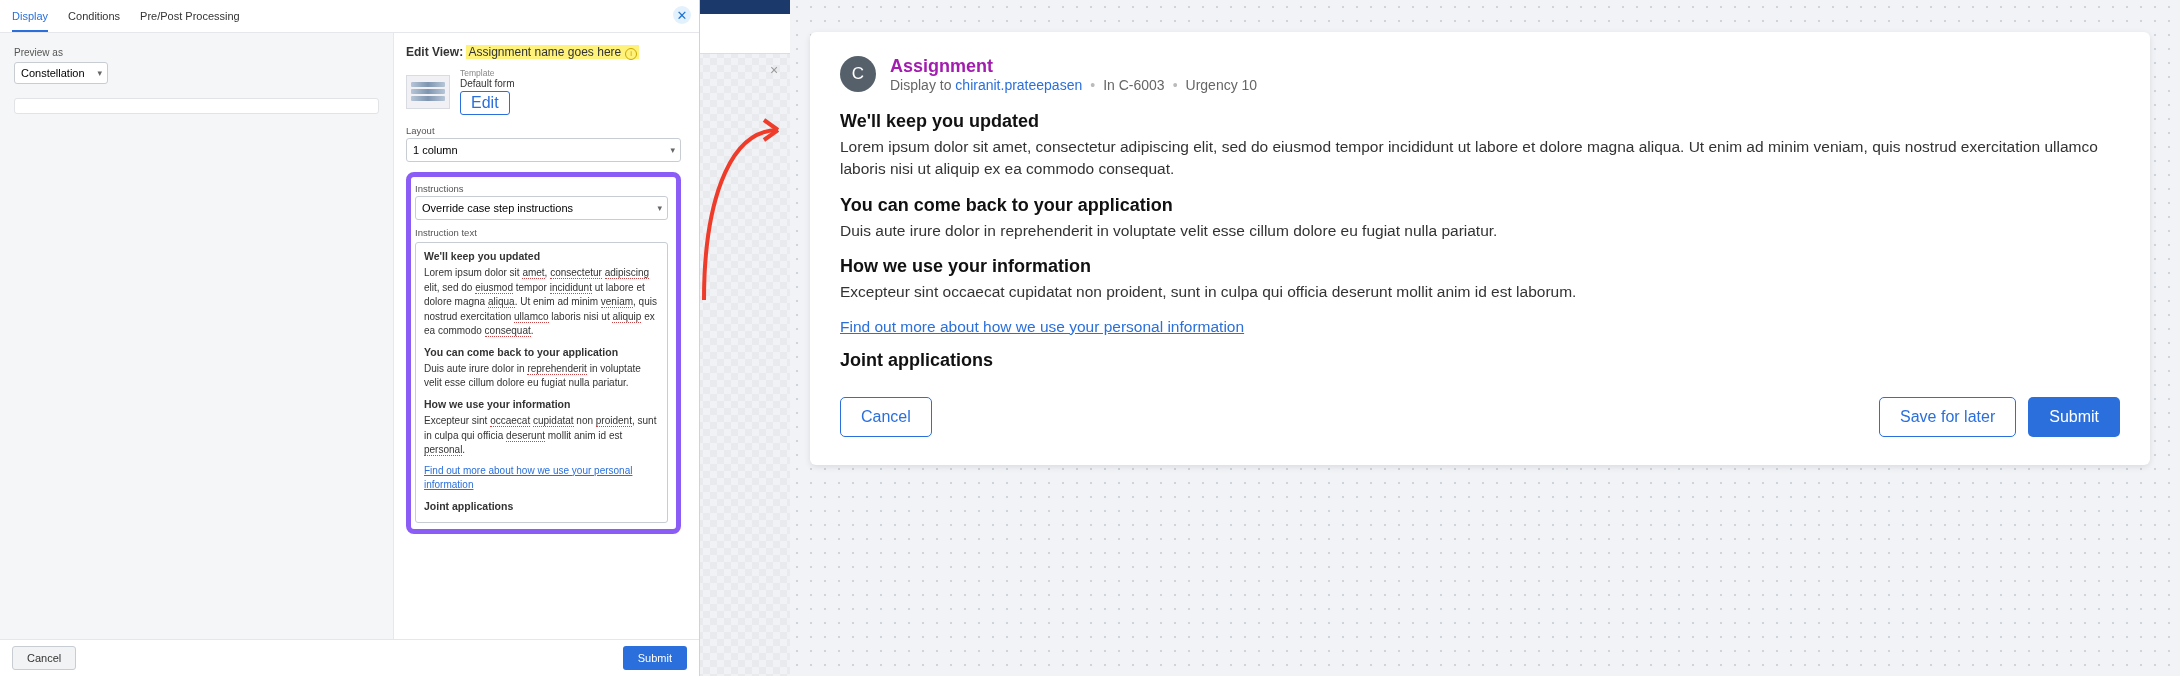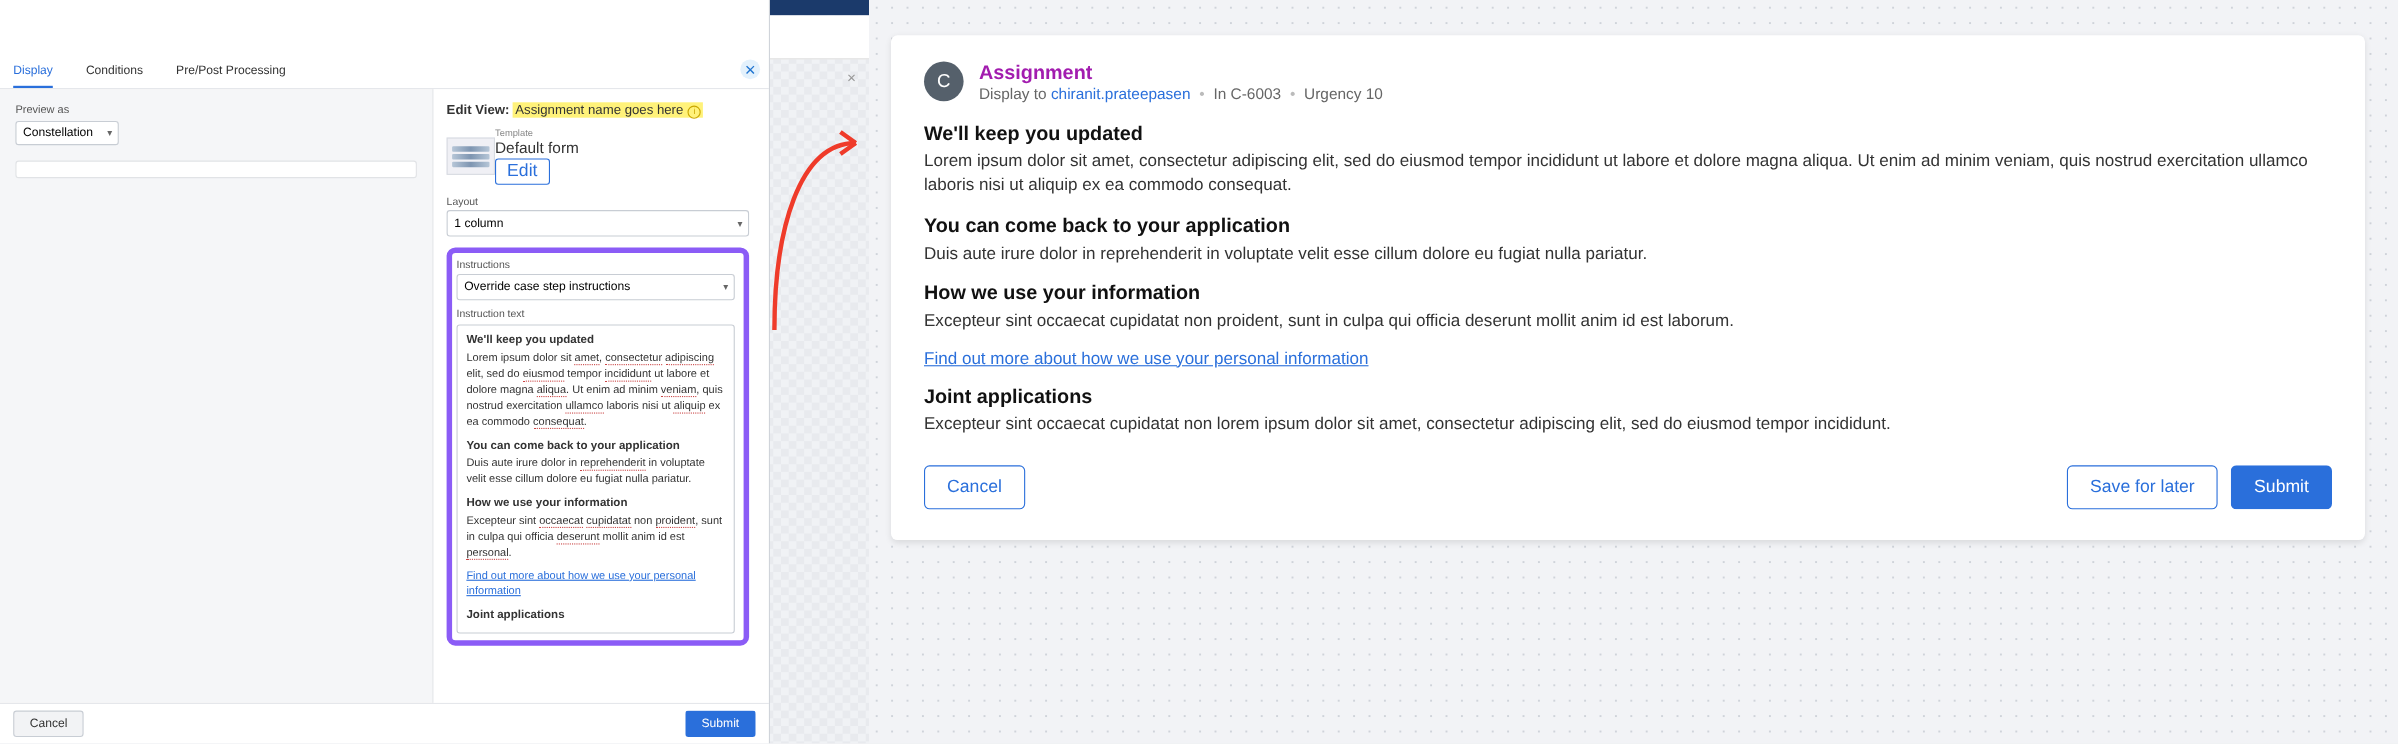--- a/index.html
+++ b/index.html
@@ -2,42 +2,42 @@
 <html><head>
 <meta charset="utf-8">
 <style>
 * { box-sizing: border-box; margin: 0; padding: 0; }
 body { font-family: Arial, Helvetica, sans-serif; font-size: 11px; color: #333; background: #eef0f2; width: 2180px; height: 676px; overflow: hidden; position: relative; }
 
 .root { display: flex; width: 100%; height: 100%; }
 
 
 .editor { width: 700px; background: #fff; border-right: 1px solid #d0d4da; height: 100%; display: flex; flex-direction: column; position: relative; }
-.tabs { display: flex; gap: 30px; padding: 4px 12px 0 12px; font-size: 11px; border-bottom: 1px solid #e5e7eb; position: relative; margin-top: 48px; }
+.tabs { display: flex; gap: 20px; padding: 4px 12px 0 12px; font-size: 11px; border-bottom: 1px solid #e5e7eb; position: relative; }
 .tab { padding: 6px 0 8px 0; color: #333; cursor: pointer; }
 .tab.active { color: #2a6fdb; border-bottom: 2px solid #2a6fdb; }
 .close-btn { position: absolute; right: 8px; top: 6px; width: 18px; height: 18px; border-radius: 50%; background: #e3f1fc; color: #1f74d0; display: flex; align-items: center; justify-content: center; font-size: 13px; cursor: pointer; }
 
 .editor-body { display: flex; flex: 1; min-height: 0; }
 .preview-pane { width: 394px; padding: 14px; background: #f5f6f8; border-right: 1px solid #e6e8ea; }
 .preview-pane label { font-size: 10px; color: #555; display: block; margin-bottom: 4px; }
 .select-wrap { position: relative; display: inline-block; }
 select.mini { border: 1px solid #c8cdd4; border-radius: 3px; padding: 4px 22px 4px 6px; font-size: 11px; background: #fff; appearance: none; }
 .chev { position: absolute; right: 6px; top: 50%; transform: translateY(-50%); font-size: 9px; color: #666; pointer-events: none; }
 .preview-bar { margin-top: 14px; background: #fff; border: 1px solid #e1e3e6; border-radius: 3px; height: 16px; width: 100%; }
 
 .props-pane { flex: 1; padding: 12px 18px 12px 12px; overflow: auto; font-size: 11px; }
 .ev-title { font-size: 12px; margin-bottom: 8px; }
 .ev-hl { background: #fff27a; padding: 0 2px; }
 .ev-hl .info { display: inline-block; width: 12px; height: 12px; border: 1px solid #caa600; border-radius: 50%; font-size: 8px; color: #caa600; text-align: center; line-height: 10px; margin-left: 4px; }
-.tmpl-row { display: flex; align-items: center; margin-bottom: 10px; }
+.tmpl-row { display: flex; gap: 10px; align-items: center; margin-bottom: 10px; }
 .thumb { width: 44px; height: 34px; background: #f0f0f5; border: 1px solid #d8dbe1; display: flex; flex-direction: column; justify-content: center; gap: 2px; padding: 3px 4px; }
 .thumb .bar { height: 5px; background: linear-gradient(90deg, #b6c6d7 0%, #7e95b1 50%, #b6c6d7 100%); border-radius: 1px; }
 .tmpl-meta .lbl { font-size: 8.5px; color: #888; }
-.tmpl-meta .nm { font-size: 14px; }
+.tmpl-meta .nm { font-size: 10px; }
 .edit-btn { margin-top: 2px; border: 1px solid #2a6fdb; color: #2a6fdb; background: #fff; border-radius: 3px; padding: 2px 10px; font-size: 16px; cursor: pointer; }
 
 .field-group { margin-bottom: 10px; }
 .field-group .lbl { font-size: 9.5px; color: #555; display: block; margin-bottom: 2px; }
 .req { color: #c00; }
 .info-icon { float: right; width: 12px; height: 12px; border: 1px solid #888; border-radius: 50%; font-size: 8px; color: #888; text-align: center; line-height: 10px; }
 input.txt, .sel { width: 100%; border: 1px solid #c8cdd4; border-radius: 3px; padding: 5px 6px; font-size: 11px; }
 .sel { appearance: none; background: #fff; padding-right: 22px; }
 .sel-wrap { position: relative; }
 
@@ -194,21 +194,20 @@
 
       <div class="card-body">
         <h3>We'll keep you updated</h3>
         <p>Lorem ipsum dolor sit amet, consectetur adipiscing elit, sed do eiusmod tempor incididunt ut labore et dolore magna aliqua. Ut enim ad minim veniam, quis nostrud exercitation ullamco laboris nisi ut aliquip ex ea commodo consequat.</p>
         <h3>You can come back to your application</h3>
         <p>Duis aute irure dolor in reprehenderit in voluptate velit esse cillum dolore eu fugiat nulla pariatur.</p>
         <h3>How we use your information</h3>
         <p>Excepteur sint occaecat cupidatat non proident, sunt in culpa qui officia deserunt mollit anim id est laborum.</p>
         <a href="#" class="big">Find out more about how we use your personal information</a>
         <h3>Joint applications</h3>
-        <p>Excepteur sint occaecat cupidatat non lorem ipsum dolor sit amet, consectetur adipiscing elit, sed do eiusmod tempor incididunt.</p>
       </div>
 
       <div class="card-actions">
         <button class="btn-lg cancel">Cancel</button>
         <span class="spacer"></span>
         <button class="btn-lg outline">Save for later</button>
         <button class="btn-lg prim">Submit</button>
       </div>
     </div>
   </div>

